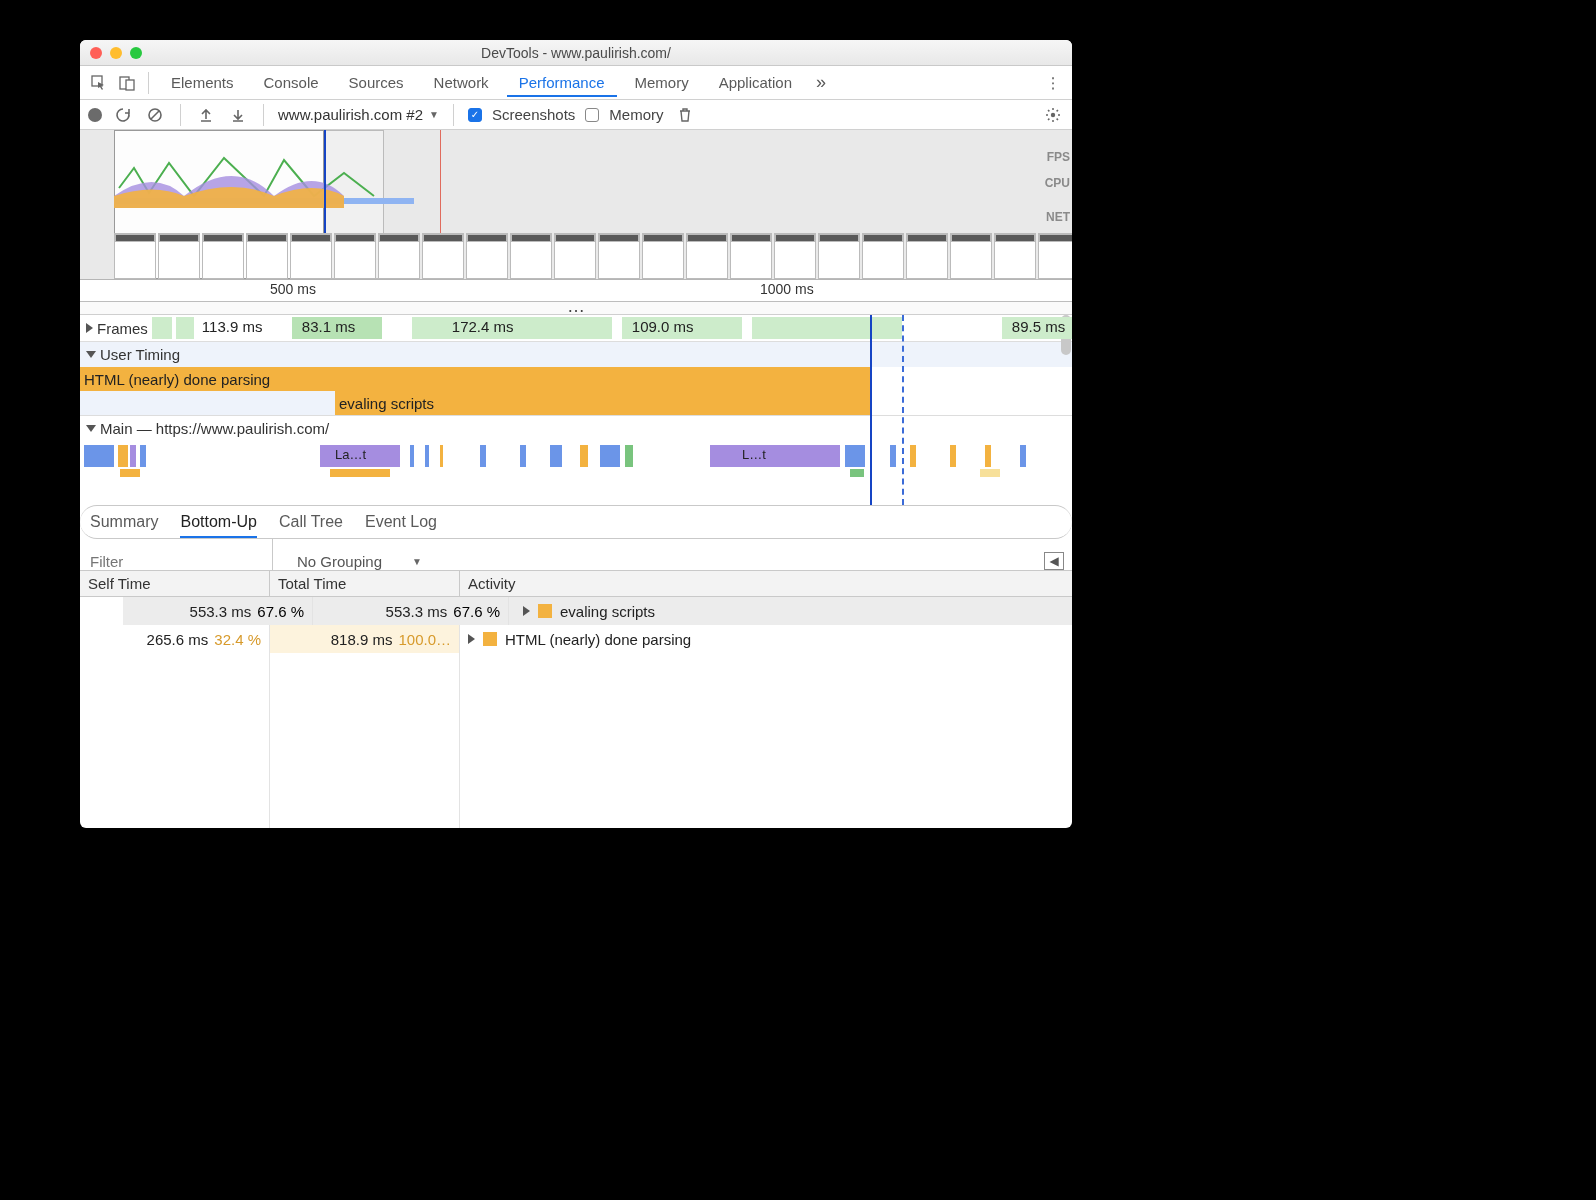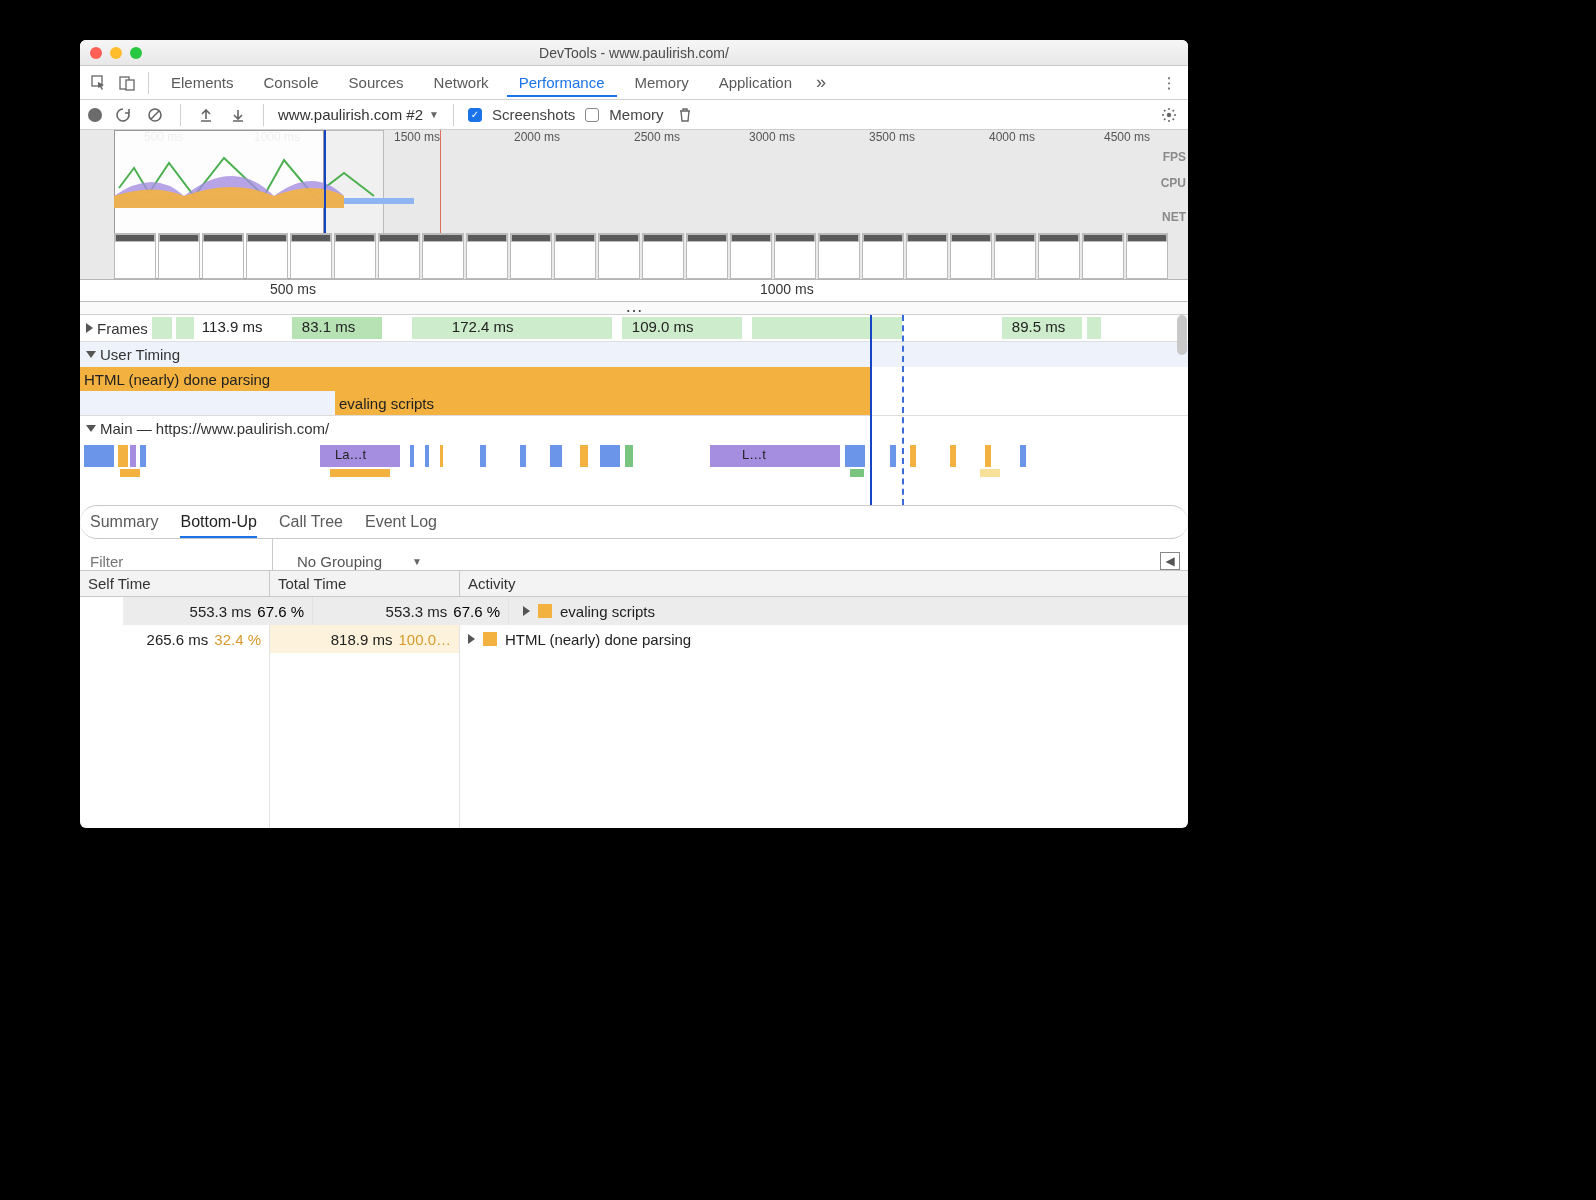--- a/index.html
+++ b/index.html
@@ -1,17 +1,17 @@
 <!DOCTYPE html>
 <html><head>
 <meta charset="utf-8">
 <style>
   * { box-sizing: border-box; margin: 0; padding: 0; font-family: -apple-system, "Helvetica Neue", Arial, sans-serif; }
   body { background: #000; width: 1596px; height: 1200px; position: relative; }
-  .window { position: absolute; left: 80px; top: 40px; width: 1108px; height: 788px; background: #fff; border-radius: 6px; box-shadow: 0 20px 60px rgba(0,0,0,.5); overflow: hidden; display:flex; flex-direction:column; }
+  .window { position: absolute; left: 80px; top: 40px; width: 992px; height: 788px; background: #fff; border-radius: 6px; box-shadow: 0 20px 60px rgba(0,0,0,.5); overflow: hidden; display:flex; flex-direction:column; }
   
   .titlebar { height: 26px; background: linear-gradient(#f6f6f6,#e8e8e8); border-bottom:1px solid #c9c9c9; display:flex; align-items:center; position:relative; }
   .traffic { display:flex; gap:8px; padding-left:10px; }
   .dot { width:12px; height:12px; border-radius:50%; }
   .dot.r{background:#ff5f57;} .dot.y{background:#ffbd2e;} .dot.g{background:#28c940;}
   .titlebar-title{ position:absolute; left:0; right:0; text-align:center; font-size:14px; color:#4a4a4a; }
   
   .tabs { height:34px; border-bottom:1px solid #d0d0d0; display:flex; align-items:center; padding:0 8px; gap:6px; color:#5a5a5a; font-size:15px;justify-content:space-between;}
   .tabs .sp{flex:1;}
   .tab{ padding:6px 12px; cursor:default; }
@@ -166,31 +166,20 @@
     <div class="sp" style="flex:1"></div>
     <div class="icbtn">
       <svg width="16" height="16" viewBox="0 0 16 16">
           <circle cx="8" cy="8" r="2.2" fill="#666"></circle>
           <path d="M8 1v2M8 13v2M1 8h2M13 8h2M3 3l1.4 1.4M11.6 11.6 13 13M3 13l1.4-1.4M11.6 4.4 13 3" stroke="#666" stroke-width="1.5"></path>
         </svg>
     </div>
   </div>
 
   <div class="overview">
-    <div class="ticks">
-      <span style="left:30px">500 ms</span>
-      <span style="left:140px">1000 ms</span>
-      <span style="left:280px">1500 ms</span>
-      <span style="left:400px">2000 ms</span>
-      <span style="left:520px">2500 ms</span>
-      <span style="left:635px">3000 ms</span>
-      <span style="left:755px">3500 ms</span>
-      <span style="left:875px">4000 ms</span>
-      <span style="left:990px">4500 ms</span>
-    </div>
     <div class="sidecap" style="top:20px">FPS</div>
     <div class="sidecap" style="top:46px">CPU</div>
     <div class="sidecap" style="top:80px">NET</div>
 
     <div class="ov-sel" style="left:34px;width:210px"></div>
     <div class="ov-sel faint" style="left:244px;width:60px"></div>
 
     <svg class="ov-act" style="left:34px;width:300px">
       <rect x="0" y="50" width="300" height="6" fill="#8fb4f2"></rect>
       <path d="M5 40 L20 20 L35 45 L55 15 L80 48 L110 10 L150 48 L170 12 L200 48 L230 25 L260 48" fill="none" stroke="#4caf50" stroke-width="2"></path>

